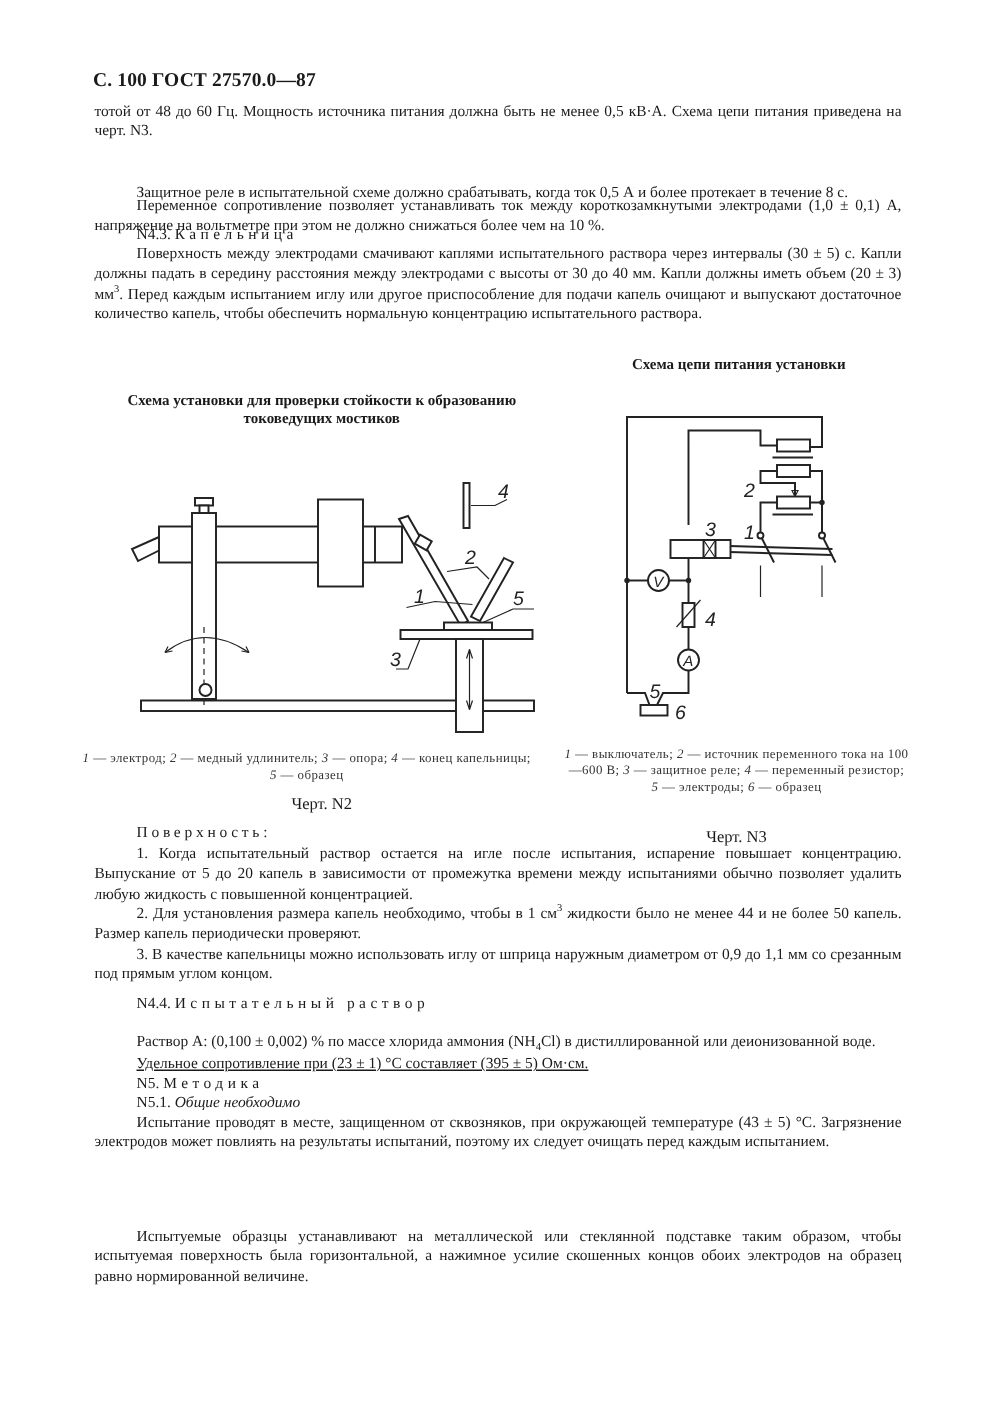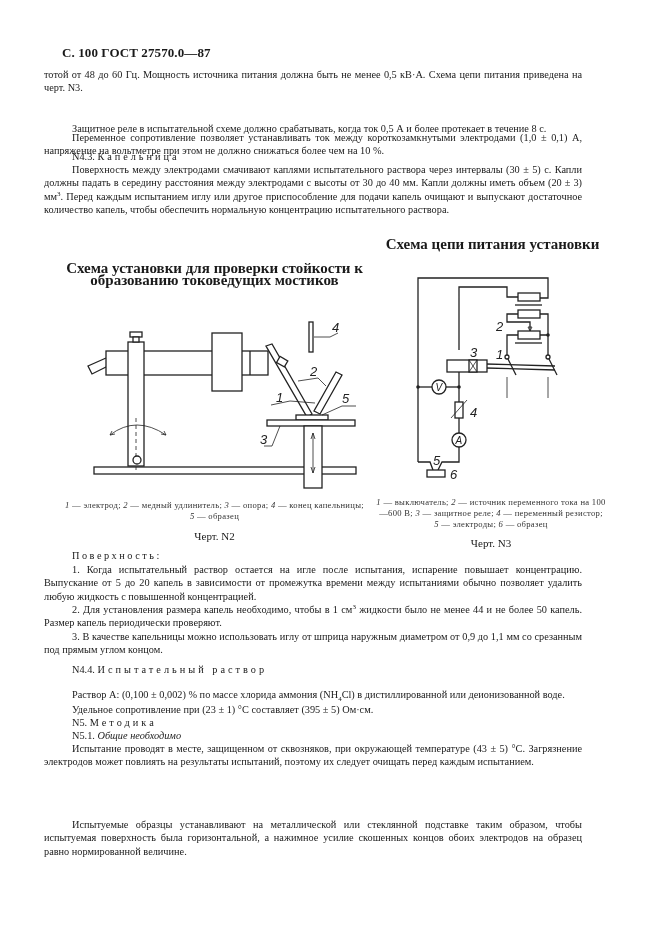--- a/index.html
+++ b/index.html
@@ -1,23 +1,23 @@
 <!DOCTYPE html>
 <html><head>
 <meta charset="utf-8">
 <style>
   html, body { margin: 0; padding: 0; background: #ffffff; }
   body { width: 661px; height: 936px; position: relative; overflow: hidden;
          font-family: "Liberation Serif", "DejaVu Serif", serif; color: #1a1a1a; }
   .abs { position: absolute; }
   .hdr { left: 62px; top: 45px; font-size: 13px; font-weight: bold; letter-spacing: 0.1px; }
-  .p { position: absolute; left: 44px; width: 538px; font-size: 10.3px; line-height: 13.4px; text-align: justify; }
+  .p { position: absolute; left: 63px; width: 538px; font-size: 10.3px; line-height: 13.4px; text-align: justify; }
   .ind { text-indent: 28px; }
   .sp { letter-spacing: 3px; }
-  .cap-title { font-size: 15px; font-weight: bold; text-align: center; line-height: 12px; }
+  .cap-title { font-size: 10px; font-weight: bold; text-align: center; line-height: 12px; }
   .legend { font-size: 8.6px; text-align: center; line-height: 11px; color: #333; letter-spacing: 0.3px; }
   .fig-label { font-size: 11px; text-align: center; }
   sup, sub { font-size: 7px; line-height: 0; }
   em.n { font-style: italic; }
   svg { position: absolute; overflow: visible; }
   svg .ln { stroke: #222; stroke-width: 1.3; fill: none; }
   svg .fl { stroke: #222; stroke-width: 1.3; fill: #fff; }
   svg .thin { stroke: #222; stroke-width: 0.8; fill: none; }
   svg text { font-family: "Liberation Sans", "DejaVu Sans", sans-serif; font-style: italic; font-size: 13px; fill: #222; }
 </style>
@@ -137,41 +137,41 @@
 
   <rect class="fl" x="37" y="210" width="18" height="7"></rect>
   <text x="80" y="97">3</text>
   <text x="106" y="71">2</text>
   <text x="106" y="99">1</text>
   <text x="80" y="157">4</text>
   <text x="43" y="205">5</text>
   <text x="60" y="219">6</text>
 </svg>
 
-<div class="abs legend" style="left:62px; top:500px; width:305px;">
+<div class="abs legend" style="left:52px; top:500px; width:305px;">
   <span><em class="n">1</em><span> — электрод; </span></span><span><em class="n">2</em><span> — медный удлинитель; </span></span><span><em class="n">3</em><span> — опора; </span></span><span><em class="n">4</em><span> — конец капельницы; </span></span><span><em class="n">5</em><span> — образец</span></span>
 </div>
 <div class="abs fig-label" style="left:62px; top:530px; width:305px;">Черт. N2</div>
 
 <div class="abs legend" style="left:376px; top:497px; width:230px;">
   <span><em class="n">1</em><span> — выключатель; </span></span><span><em class="n">2</em><span> — источник переменного тока на 100—600 В; </span></span><span><em class="n">3</em><span> — защитное реле; </span></span><span><em class="n">4</em><span> — переменный резистор; </span></span><span><em class="n">5</em><span> — электроды; </span></span><span><em class="n">6</em><span> — образец</span></span>
 </div>
-<div class="abs fig-label" style="left:376px; top:537px; width:230px;">Черт. N3</div>
+<div class="abs fig-label" style="left:376px; top:552px; width:230px;">Черт. N3</div>
 
 <div class="p ind sp" style="top:549px; letter-spacing:2.5px;">Поверхность:</div>
 <div class="p ind" style="top:563px;">1. Когда испытательный раствор остается на игле после испытания, испарение повышает концентрацию. Выпускание от 5 до 20 капель в зависимости от промежутка времени между испытаниями обычно позволяет удалить любую жидкость с повышенной концентрацией.</div>
 <div class="p ind" style="top:603px;"><span>2. Для установления размера капель необходимо, чтобы в 1 см</span><sup>3</sup><span> жидкости было не менее 44 и не более 50 капель. Размер капель периодически проверяют.</span></div>
 <div class="p ind" style="top:630px;">3. В качестве капельницы можно использовать иглу от шприца наружным диаметром от 0,9 до 1,1 мм со срезанным под прямым углом концом.</div>
 
 <div class="p ind" style="top:663px;">
   <span>N4.4.</span>
   <span class="sp">Испытательный раствор</span>
 </div>
 <div class="p ind" style="top:676px;margin-top:12px;"><span>Раствор А: (0,100 ± 0,002) % по массе хлорида аммония (NH</span><sub>4</sub><span>Cl) в дистиллированной или деионизованной воде.</span></div>
-<div class="p ind" style="top:703px;">Удельное сопротивление при (23 ± 1) °С составляет (395 ± 5) Ом·см.</div>
+<div class="p ind" style="top:703px;text-decoration:underline;">Удельное сопротивление при (23 ± 1) °С составляет (395 ± 5) Ом·см.</div>
 
 <div class="p ind" style="top:716px;">
   <span>N5.</span>
   <span class="sp">Методика</span>
 </div>
 <div class="p ind" style="top:729px;">
   <span>N5.1.</span>
   <em>Общие необходимо</em>
 </div>
 <div class="p ind" style="top:742px;">Испытание проводят в месте, защищенном от сквозняков, при окружающей температуре (43 ± 5) °С. Загрязнение электродов может повлиять на результаты испытаний, поэтому их следует очищать перед каждым испытанием.</div>

